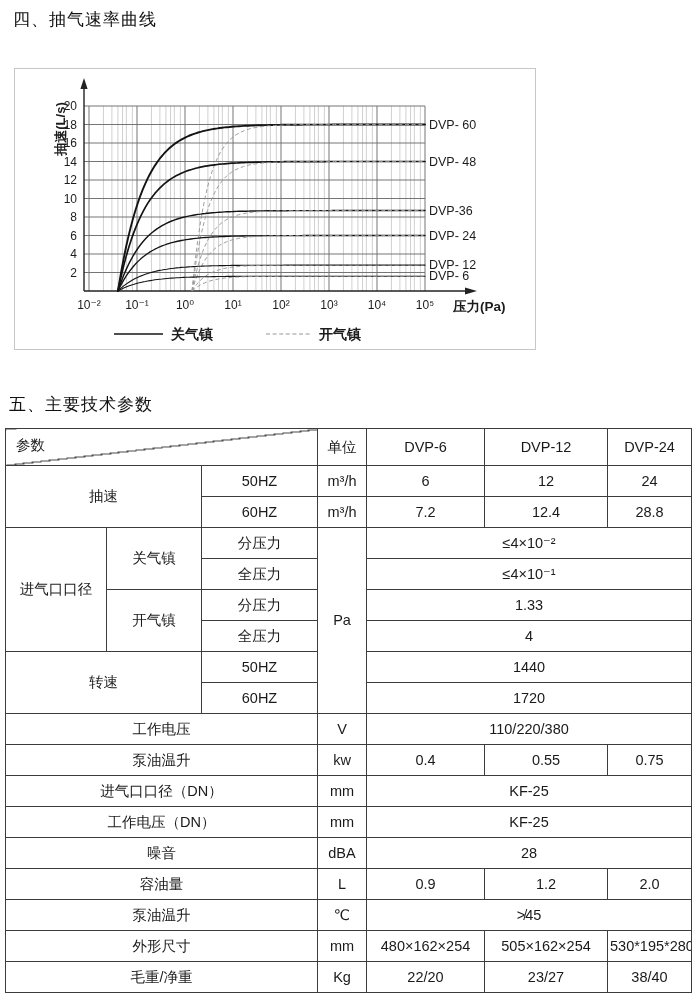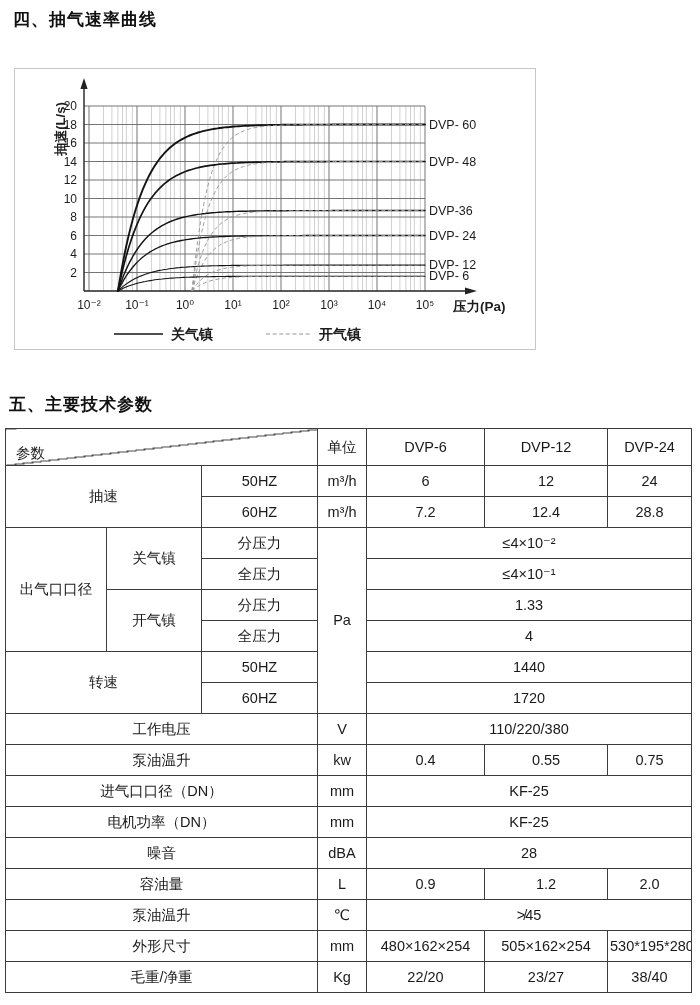--- a/index.html
+++ b/index.html
@@ -1,20 +1,20 @@
 <!DOCTYPE html>
 <html><head>
 <meta charset="utf-8">
 <style>
   html,body{margin:0;padding:0;}
   body{
     width:700px;height:1005px;position:relative;background:#ffffff;
     font-family:"Liberation Sans","DejaVu Sans",sans-serif;color:#1a1a1a;overflow:hidden;
   }
-  .sec-title{position:absolute;font-size:17px;font-weight:bold;letter-spacing:1px;color:#111;}
+  .sec-title{position:absolute;font-size:17px;font-weight:normal;letter-spacing:1px;color:#111;}
   #title1{top:8px;left:13px;}
   #title2{top:393px;left:9px;}
 
   
   .chart-box{
     position:absolute;left:14px;top:68px;width:520px;height:280px;
     border:1px solid #c6c6c6;background:#fff;
   }
   .chart-box svg{display:block;}
   .gmin{stroke:#a9a9a9;stroke-width:.55;}
@@ -36,21 +36,21 @@
     overflow:hidden;white-space:nowrap;
   }
   thead th{height:36px;}
   .diag{
     position:relative;padding:0;
     background-image:linear-gradient(to bottom right,
       transparent calc(50% - .6px), #4a4a4a calc(50% - .6px),
       #4a4a4a calc(50% + .6px), transparent calc(50% + .6px));
   }
   .diag .d-top{position:absolute;top:2px;right:28px;font-size:14px;margin-top:34px;}
-  .diag .d-bottom{position:absolute;bottom:3px;left:10px;font-size:14.5px;}
+  .diag .d-bottom{position:absolute;bottom:11px;left:10px;font-size:14.5px;}
 </style>
 </head>
 <body>
 
 <div class="sec-title" id="title1">四、抽气速率曲线</div>
 
 <div class="chart-box">
   <svg id="chart-svg" width="520" height="280" viewBox="0 0 520 280">
       <g>
         <line x1="88.4494397918711" y1="37" x2="88.4494397918711" y2="222" class="gmin"></line>
@@ -210,21 +210,21 @@
           <td>24</td>
         </tr>
         <tr>
           <td>60HZ</td>
           <td>m³/h</td>
           <td>7.2</td>
           <td>12.4</td>
           <td>28.8</td>
         </tr>
         <tr>
-          <td rowspan="4">出气口口径</td>
+          <td rowspan="4">进气口口径</td>
           <td rowspan="2">关气镇</td>
           <td>分压力</td>
           <td rowspan="6">Pa</td>
           <td colspan="3">≤4×10⁻²</td>
         </tr>
         <tr>
           <td>全压力</td>
           <td colspan="3">≤4×10⁻¹</td>
         </tr>
         <tr>
@@ -256,21 +256,21 @@
           <td>0.4</td>
           <td>0.55</td>
           <td>0.75</td>
         </tr>
         <tr>
           <td colspan="3">进气口口径（DN）</td>
           <td>mm</td>
           <td colspan="3">KF-25</td>
         </tr>
         <tr>
-          <td colspan="3">电机功率（DN）</td>
+          <td colspan="3">工作电压（DN）</td>
           <td>mm</td>
           <td colspan="3">KF-25</td>
         </tr>
         <tr>
           <td colspan="3">噪音</td>
           <td>dBA</td>
           <td colspan="3">28</td>
         </tr>
         <tr>
           <td colspan="3">容油量</td>

